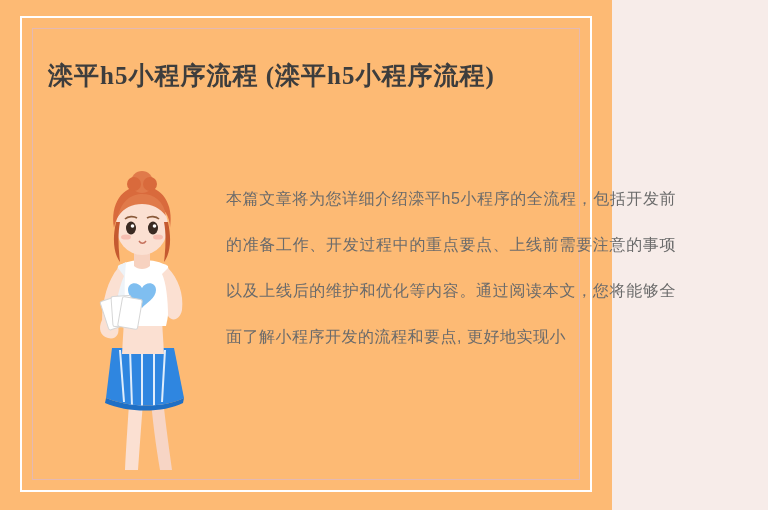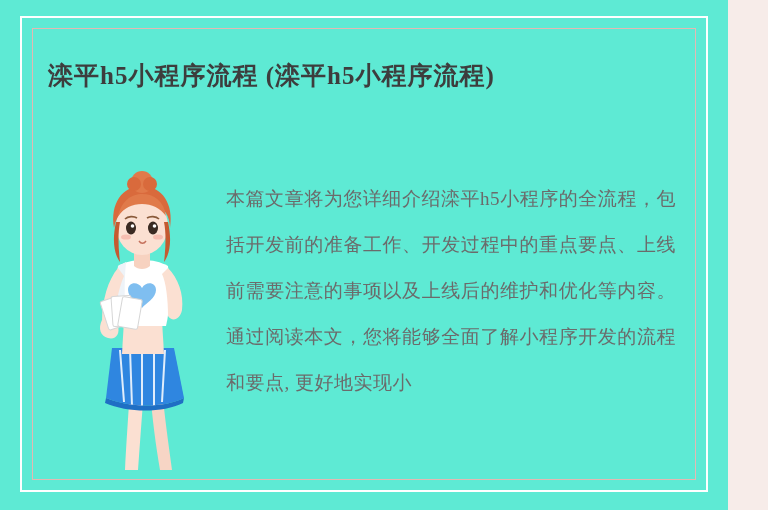--- a/index.html
+++ b/index.html
@@ -8,23 +8,23 @@
   }
   body {
     width: 768px;
     height: 510px;
     background: #f7ece9;
     font-family: "Liberation Sans", sans-serif;
     overflow: hidden;
   }
   .page {
     position: relative;
-    width: 728px;
+    width: 612px;
     height: 510px;
-    background: #5eead4;
+    background: #fdba74;
     box-sizing: border-box;
   }
   .outer-frame {
     position: absolute;
     left: 20px;
     top: 16px;
     right: 20px;
     bottom: 18px;
     border: 2px solid #ffffff;
     box-sizing: border-box;
@@ -56,24 +56,24 @@
     left: 48px;
     top: 160px;
     right: 44px;
     bottom: 44px;
   }
   .body-text {
     position: absolute;
     left: 178px;
     top: 16px;
     width: 450px;
-    font-size: 19px;
+    font-size: 16px;
     line-height: 46px;
     color: #6b6b6b;
-    font-family: Liberation Serif, serif;
+    font-family: Liberation Sans, sans-serif;
     letter-spacing: 0.5px;
     text-align: justify;
   }
   
   .illustration {
     position: absolute;
     left: 20px;
     top: 10px;
     width: 150px;
     height: 310px;

